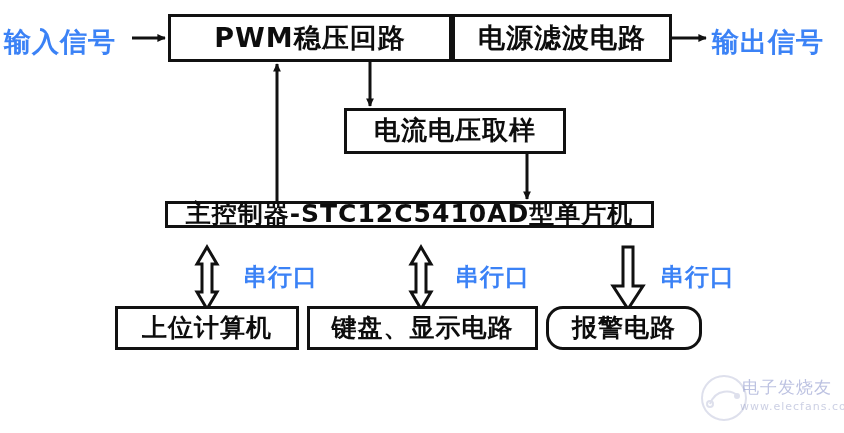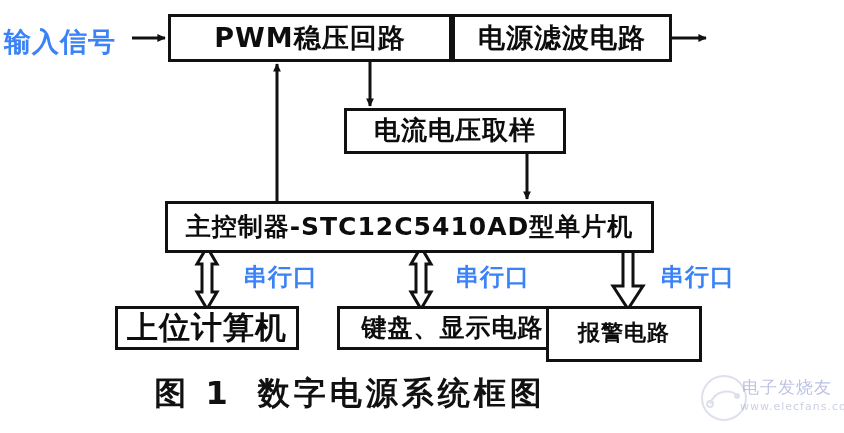--- a/index.html
+++ b/index.html
@@ -50,24 +50,24 @@
     position: absolute;
     color: #3b82f6;
     font-weight: bold;
     letter-spacing: 1px;
     white-space: nowrap;
     z-index: 4;
   }
   #box-pwm      { left: 168px; top: 14px;  width: 284px; height: 48px; font-size: 27px; }
   #box-filter   { left: 452px; top: 14px;  width: 220px; height: 48px; font-size: 27px; text-align: right; }
   #box-sampling { left: 344px; top: 108px; width: 222px; height: 46px; font-size: 26px; }
-  #box-mcu      { left: 165px; top: 201px; width: 489px; height: 52px; font-size: 25px; }
-  #box-host     { left: 115px; top: 306px; width: 184px; height: 44px; font-size: 31px; }
-  #box-keyboard { left: 307px; top: 306px; width: 231px; height: 44px; font-size: 25px; margin-left: 30px; }
-  #box-alarm    { left: 546px; top: 306px; width: 156px; height: 56px; font-size: 22px; }
+  #box-mcu      { left: 165px; top: 201px; width: 489px; height: 27px; font-size: 25px; }
+  #box-host     { left: 115px; top: 306px; width: 184px; height: 44px; font-size: 25px; }
+  #box-keyboard { left: 307px; top: 306px; width: 231px; height: 44px; font-size: 25px; }
+  #box-alarm    { left: 546px; top: 306px; width: 156px; height: 44px; font-size: 25px; border-radius: 17px; }
 
   #label-input   { left: 4px;   top: 24px;  font-size: 27px; }
   #label-output  { left: 712px; top: 24px;  font-size: 27px; }
   #label-serial-1 { left: 243px; top: 261px; font-size: 24px; }
   #label-serial-2 { left: 455px; top: 261px; font-size: 24px; }
   #label-serial-3 { left: 660px; top: 261px; font-size: 24px; }
 
   #figure-caption {
     position: absolute;
     left: 0;
@@ -176,26 +176,24 @@
 
   <div class="node-box" id="box-keyboard">
     <span class="inner-label">键盘、显示电路</span>
   </div>
 
   <div class="node-box" id="box-alarm">
     <span class="inner-label">报警电路</span>
   </div>
 
   <div class="free-label" id="label-input">输入信号</div>
+  <div class="free-label" id="label-output">输出信号</div>
   <div class="free-label" id="label-serial-1">串行口</div>
   <div class="free-label" id="label-serial-2">串行口</div>
   <div class="free-label" id="label-serial-3">串行口</div>
 
-  <div id="figure-caption">
-    <span class="caption-num">图 1</span><span class="caption-title">数字电源系统框图</span>
-  </div>
 
   <div id="watermark">
     <div class="wm-text">电子发烧友</div>
     <div class="wm-url">www.elecfans.com</div>
   </div>
 
 </div>
 
 </body></html>

